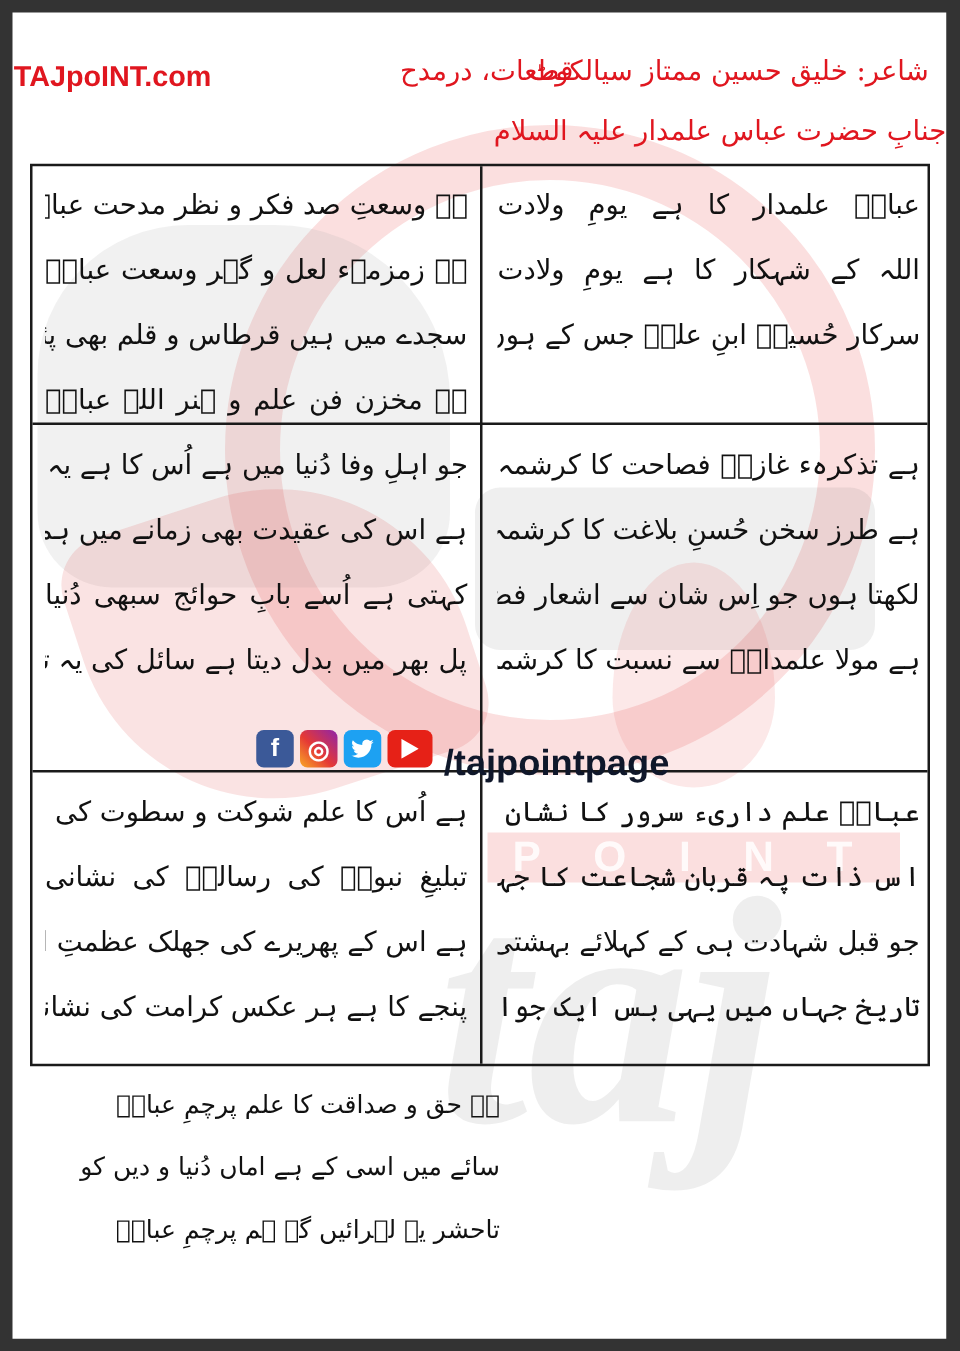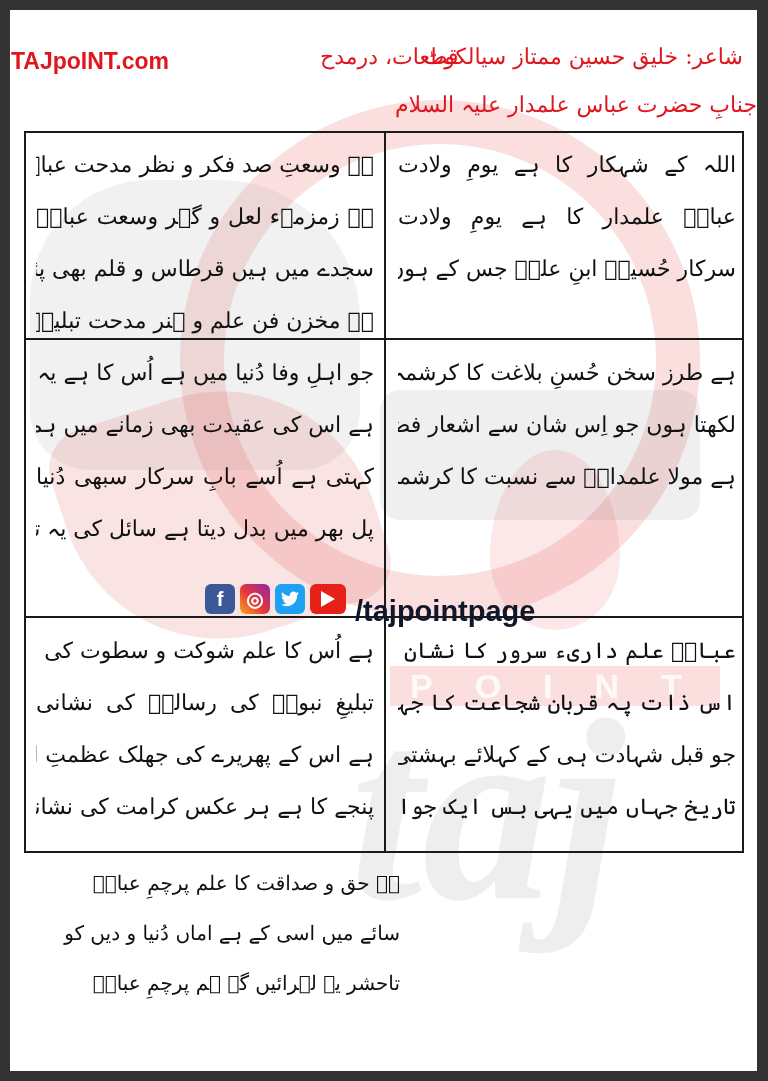--- a/index.html
+++ b/index.html
@@ -58,39 +58,40 @@
   <div class="hdr-genre">قطعات، درمدح</div>
   <div class="hdr-poet">شاعر: خلیق حسین ممتاز سیالکوٹ</div>
   <div class="title">جنابِ حضرت عباس علمدار علیہ السلام</div>
 
   <div class="grid">
     <div class="vline"></div>
     <div class="hline" style="top:205px"></div>
     <div class="hline" style="top:483px"></div>
 
     <div class="cell c-r1">
+      <span class="ln">عباسؑ علمدار کا ہے یومِ ولادت</span>
       <span class="ln">اللہ کے شہکار کا ہے یومِ ولادت</span>
-      <span class="ln">عباسؑ علمدار کا ہے یومِ ولادت</span>
       <span class="ln">سرکار حُسینؑ ابنِ علیؑ جس کے ہوں ممنون</span>
     </div>
     <div class="cell c-l1">
       <span class="ln">ہے وسعتِ صد فکر و نظر مدحت عباسؑ</span>
       <span class="ln">ہے زمزمہء لعل و گہر وسعت عباسؑ</span>
       <span class="ln">سجدے میں ہیں قرطاس و قلم بھی پئے تعظیم</span>
-      <span class="ln">ہے مخزن فن علم و ہنر مدحت تبلیغؑ</span>
+      <span class="ln">ہے مخزن فن علم و ہنر اللہ عباسؑ</span>
     </div>
     <div class="cell c-r2">
+      <span class="ln">ہے تذکرہء غازیؑ فصاحت کا کرشمہ</span>
       <span class="ln">ہے طرز سخن حُسنِ بلاغت کا کرشمہ</span>
       <span class="ln">لکھتا ہوں جو اِس شان سے اشعار فضیلت</span>
       <span class="ln">ہے مولا علمدارؑ سے نسبت کا کرشمہ</span>
     </div>
     <div class="cell c-l2">
       <span class="ln">جو اہلِ وفا دُنیا میں ہے اُس کا ہے یہ پیر</span>
       <span class="ln">ہے اس کی عقیدت بھی زمانے میں ہمہ گیر</span>
-      <span class="ln">کہتی ہے اُسے بابِ سرکار سبھی دُنیا</span>
+      <span class="ln">کہتی ہے اُسے بابِ حوائج سبھی دُنیا</span>
       <span class="ln">پل بھر میں بدل دیتا ہے سائل کی یہ تقدیر</span>
     </div>
     <div class="cell c-r3">
       <span class="ln">عباسؑ علم داریء سرور کا نشان ہے</span>
       <span class="ln">اس ذات پہ قربان شجاعت کا جہاں ہے</span>
       <span class="ln">جو قبل شہادت ہی کے کہلائے بہشتی</span>
       <span class="ln">تاریخ جہاں میں یہی بس ایک جواں ہے</span>
     </div>
     <div class="cell c-l3">
       <span class="ln">ہے اُس کا علم شوکت و سطوت کی نشانی</span>

